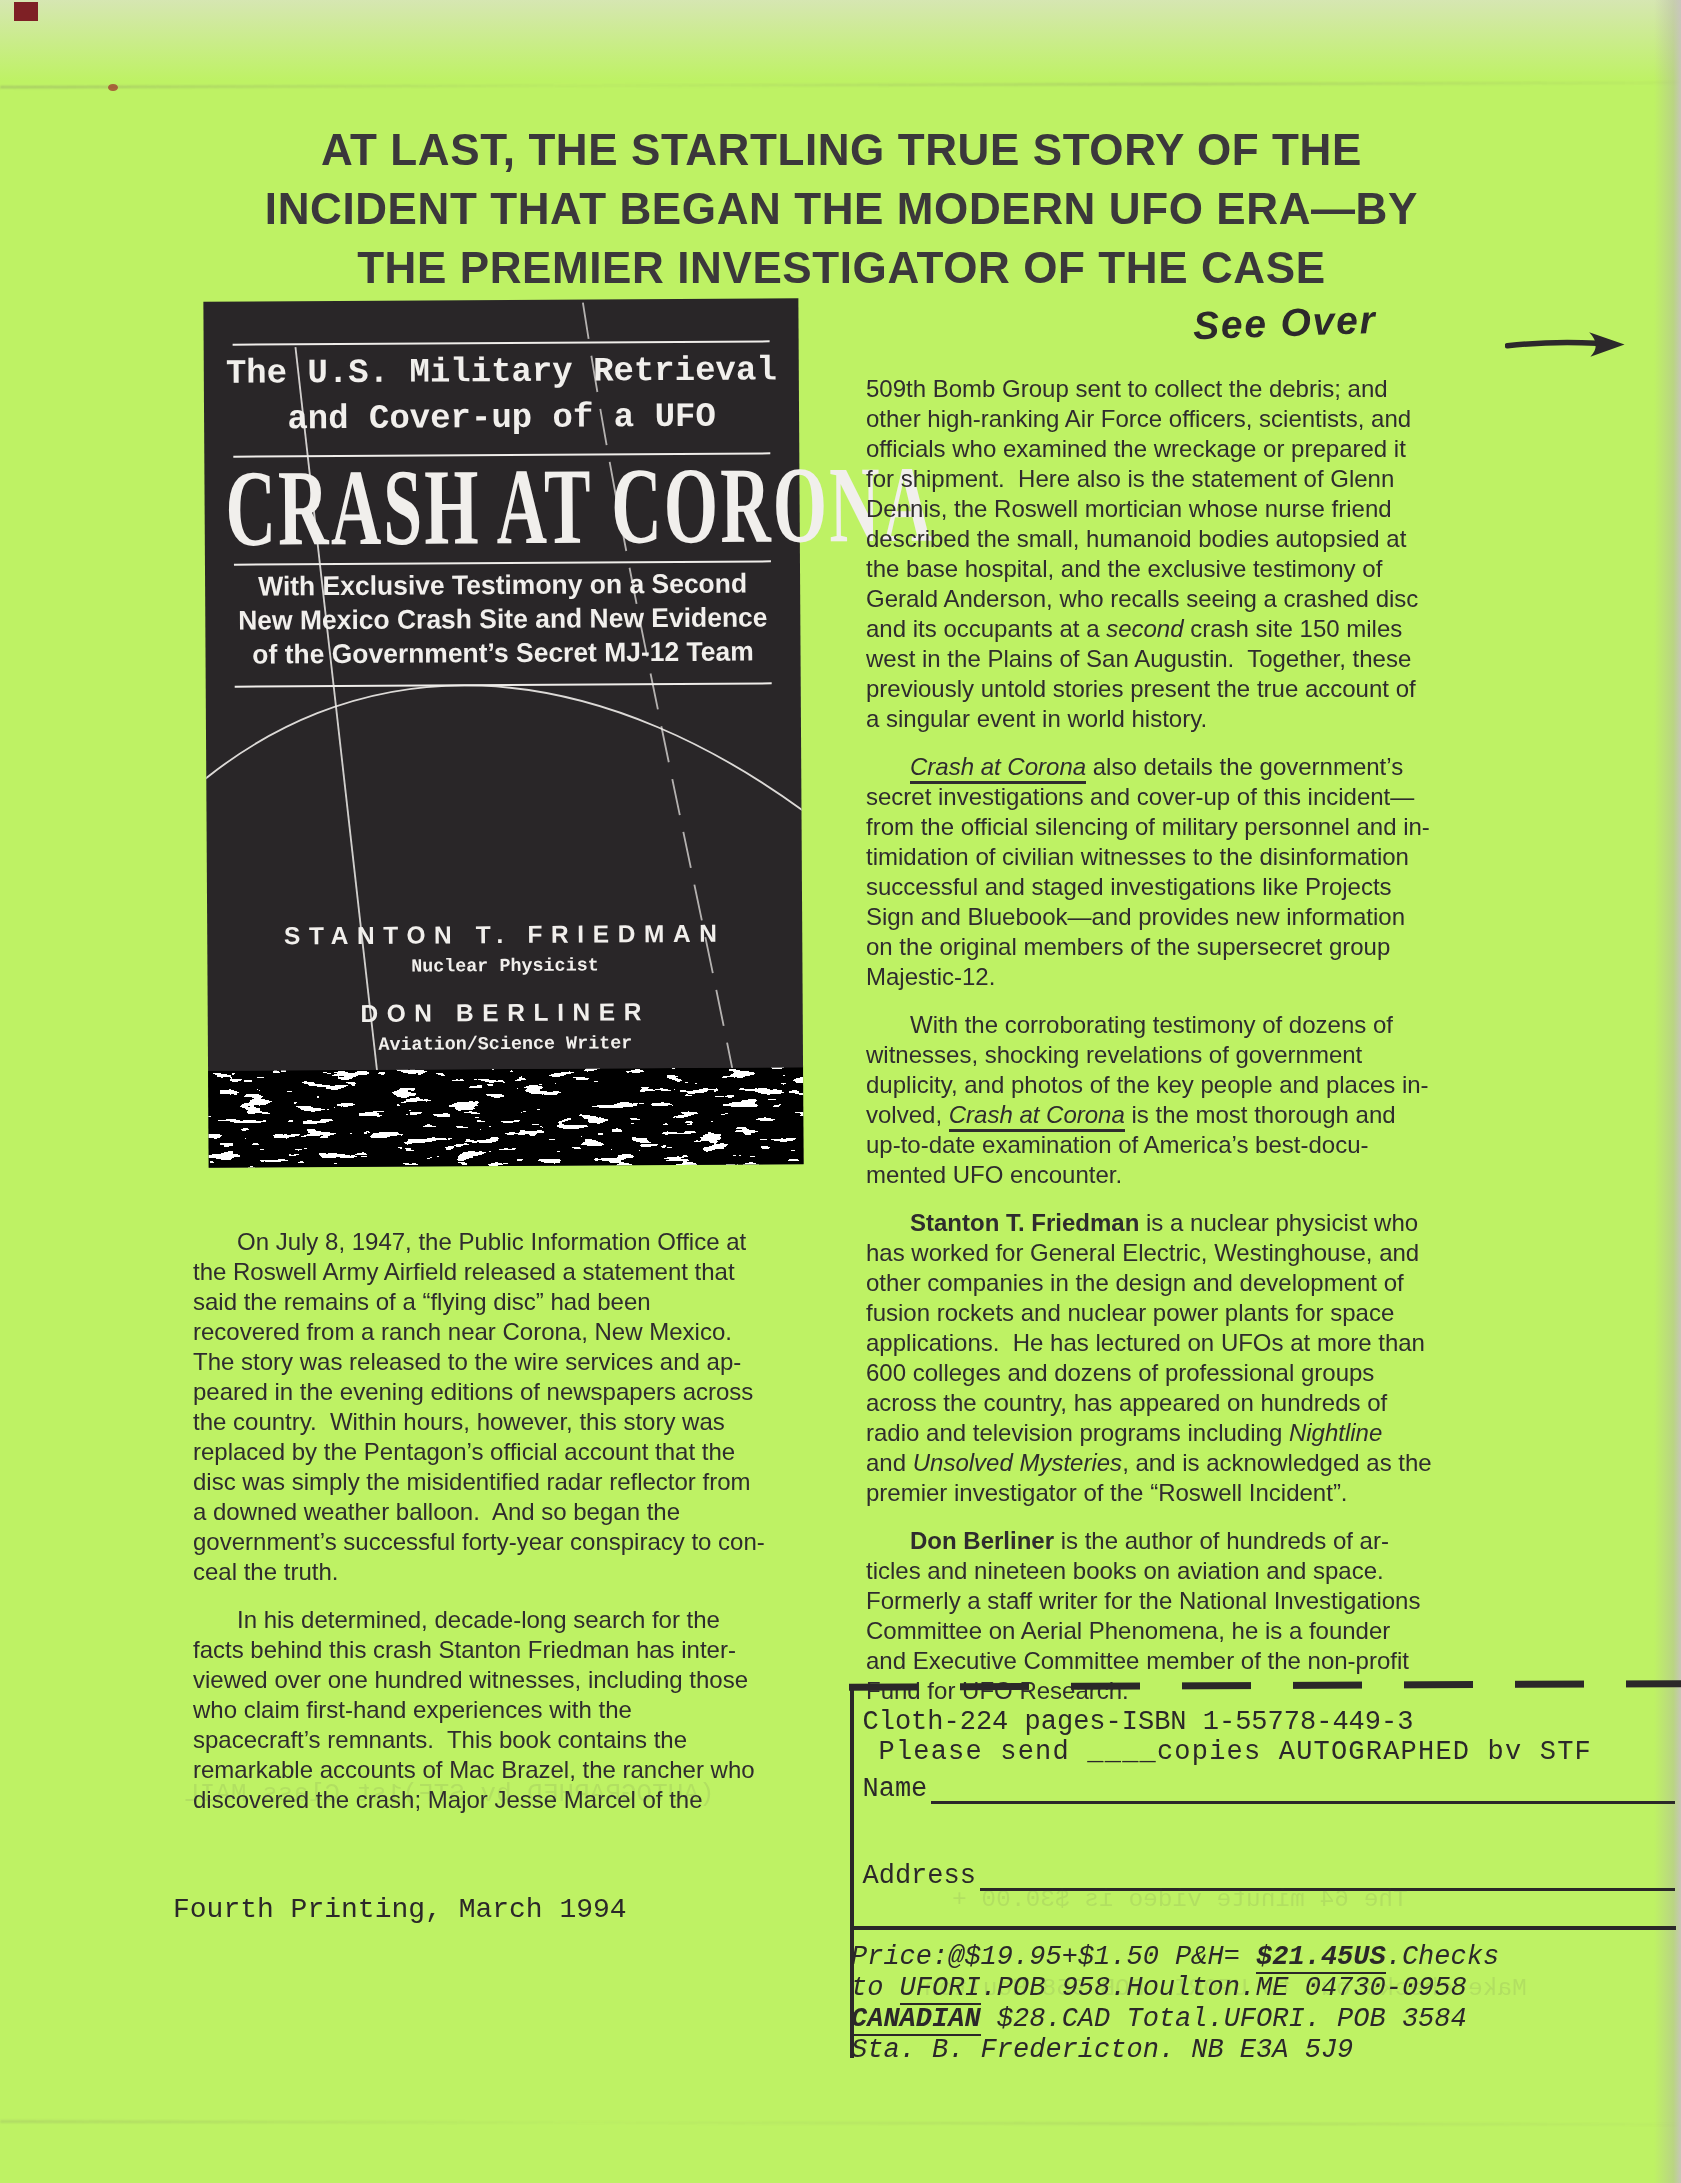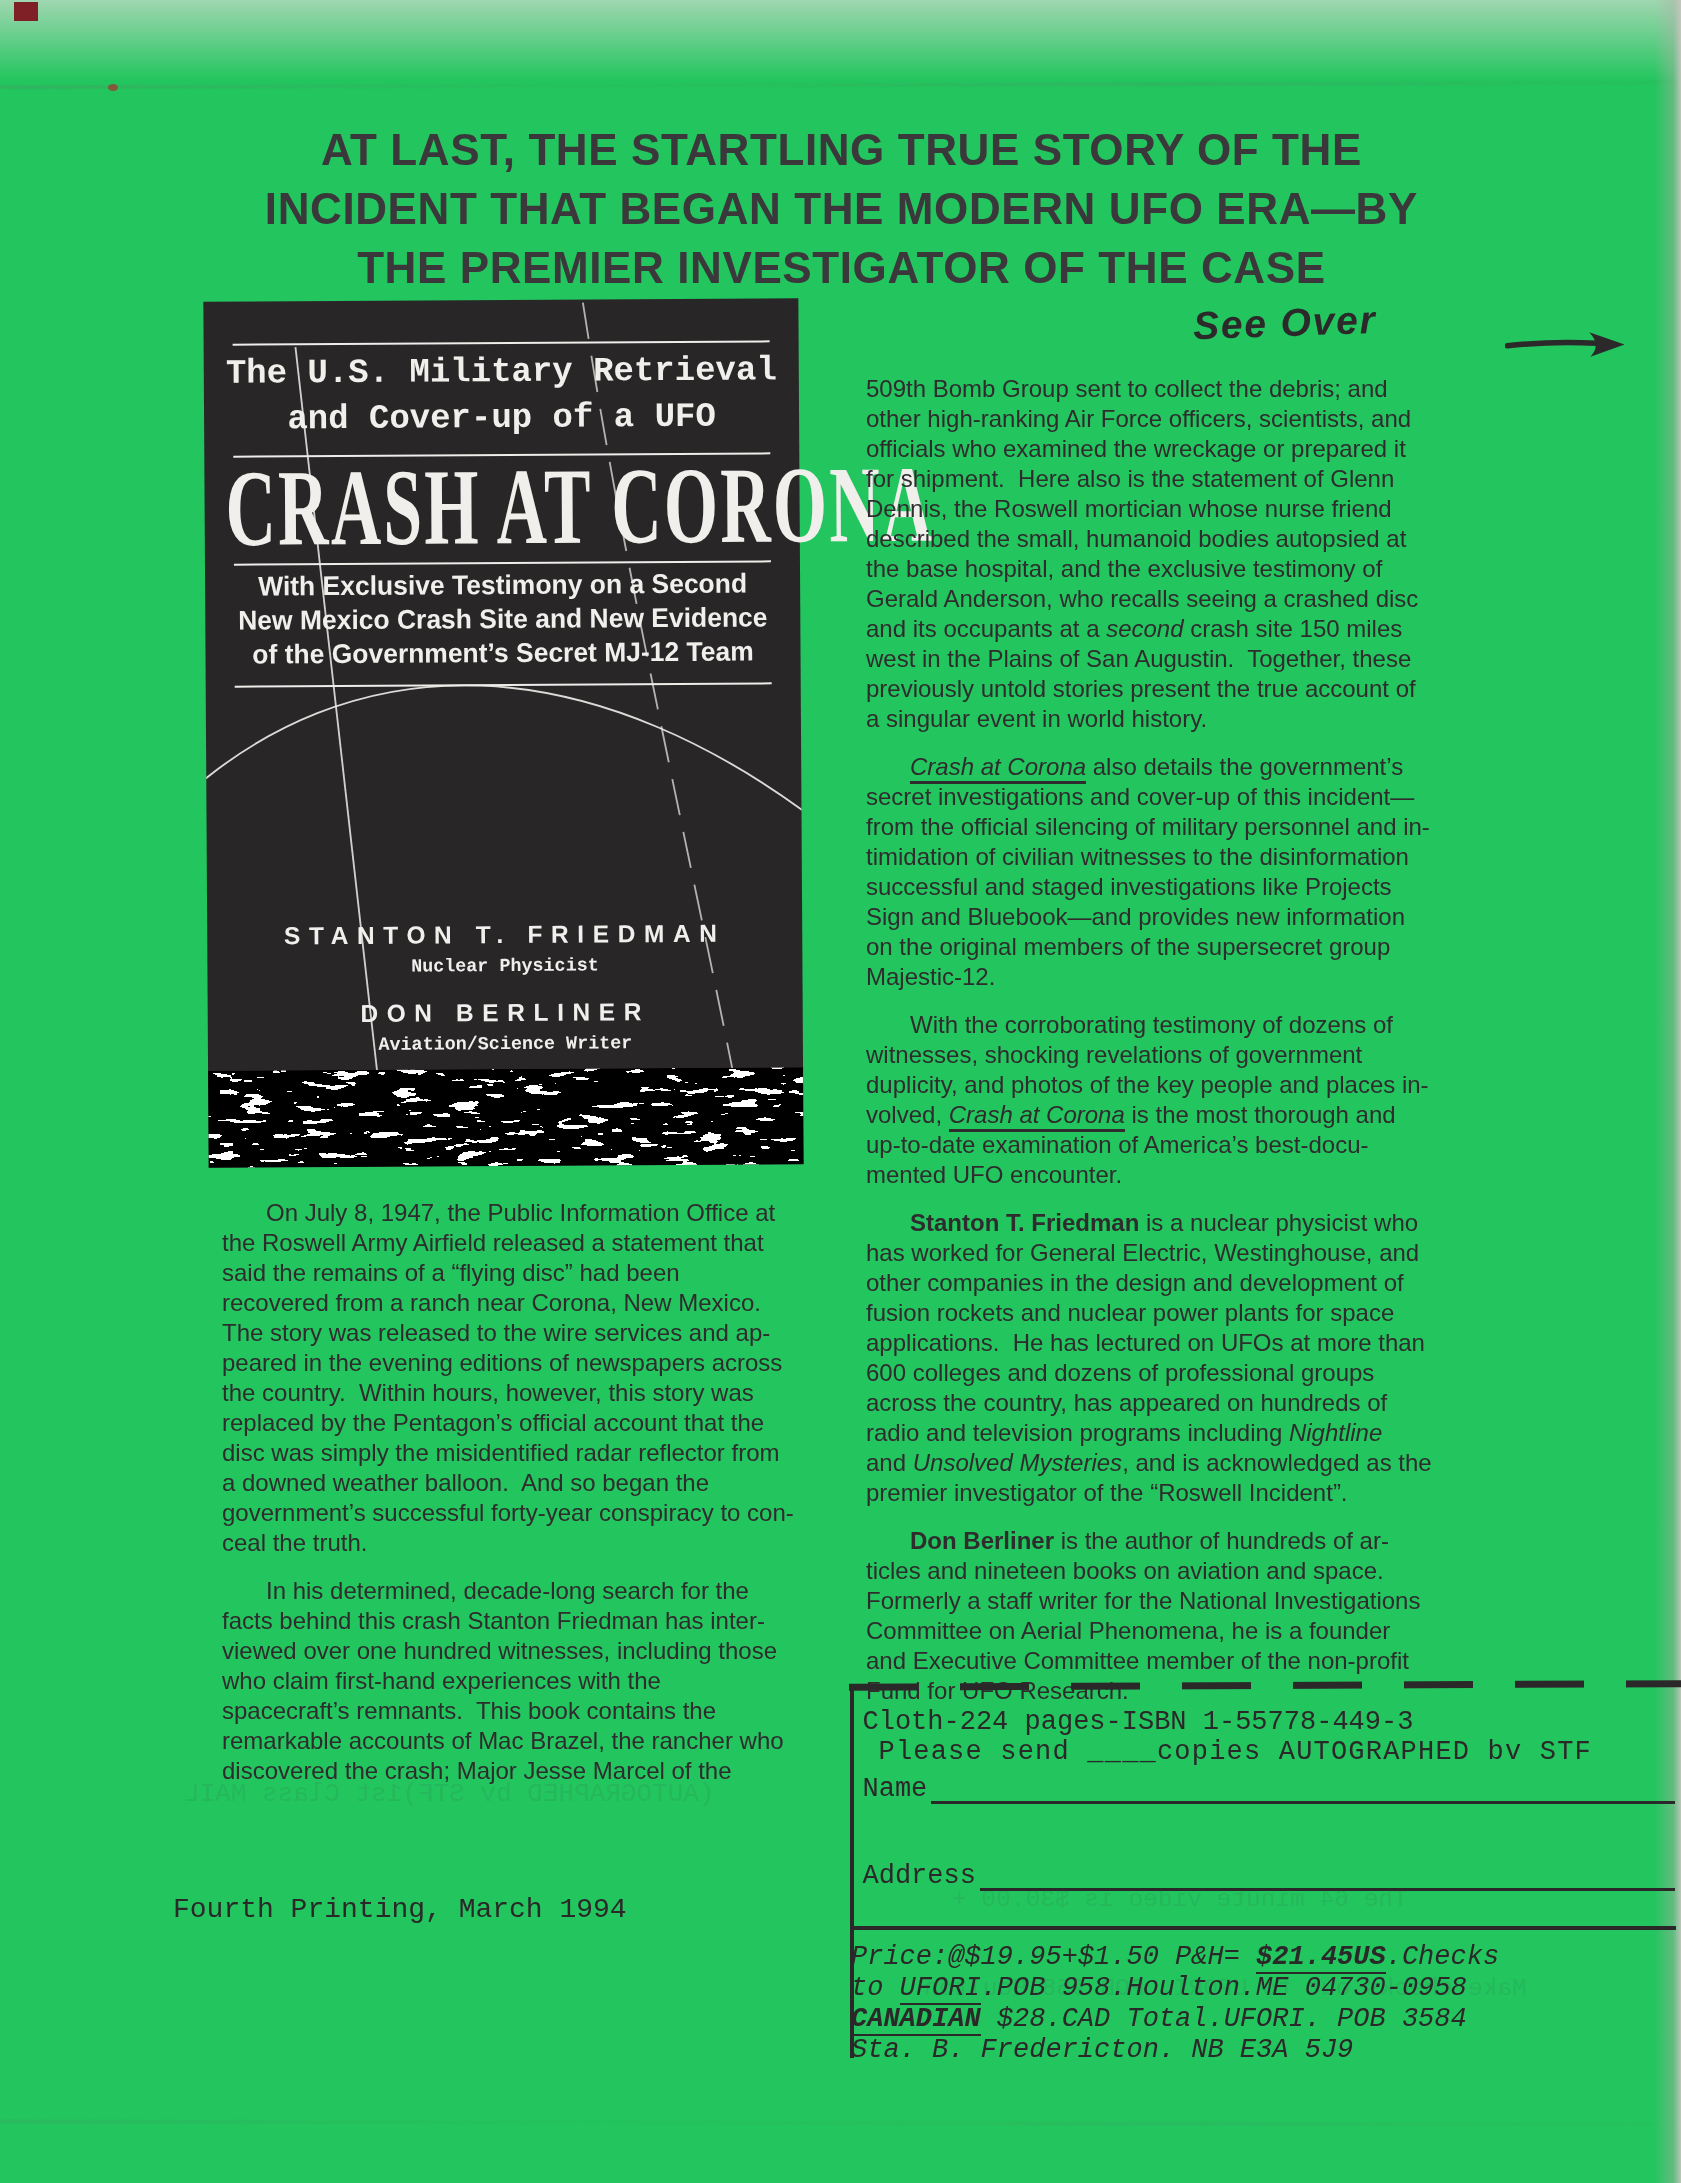--- a/index.html
+++ b/index.html
@@ -1,17 +1,17 @@
 <!DOCTYPE html>
 <html style="font-size:9.8px"><head>
 <meta charset="utf-8">
 <title>scan</title>
 <style>
   html,body{margin:0;padding:0;background:#b9b6b2;}
-  .page{position:relative;width:1682px;height:2183px;background:#22c55e;overflow:hidden;
+  .page{position:relative;width:1682px;height:2183px;background:#bef264;overflow:hidden;
         font-family:"Liberation Sans",sans-serif;color:#2f2c2e;}
   
   .edge-right{position:absolute;top:0;right:0;width:28px;height:100%;
       background:linear-gradient(90deg,rgba(180,176,170,0) 0%,rgba(180,176,170,.45) 70%,#c9c5c0 100%);}
   .top-band{position:absolute;top:0;left:0;width:100%;height:81px;
       background:linear-gradient(#e3e0dc,rgba(243,241,238,0));opacity:.65;}
   .crease{position:absolute;left:0;width:100%;height:2.4px;filter:blur(0.9px);
       background:linear-gradient(90deg,rgba(110,105,100,.35),rgba(110,105,100,.06) 35%,rgba(110,105,100,.28) 70%,rgba(110,105,100,.05));}
   .crease.c1{top:84px;transform:rotate(-.15deg);}
   .crease.c2{top:2122px;transform:rotate(.1deg);opacity:.7;}
@@ -44,21 +44,21 @@
   .cover .role{position:absolute;left:0;width:100%;font-family:"Liberation Mono",monospace;
       font-weight:bold;font-size:18.4px;}
   .cover-art{position:absolute;left:0;top:0;width:100%;height:100%;}
   .debris{position:absolute;left:0;bottom:0;width:100%;height:97px;}
 
   
   .col{position:absolute;font-size:24px;line-height:30px;}
   .col .para{margin:0 0 18px 0;}
   .col .tline{white-space:pre;}
   .col .tline.first{padding-left:44px;}
-  .left-col{left:193px;top:1198px;width:624px;margin-left:29px;}
+  .left-col{left:193px;top:1227px;width:624px;}
   .right-col{left:866px;top:374px;width:667px;}
   .it{font-style:italic;text-align:center;}
   .bd{font-weight:bold;}
   .ul{border-bottom:3.1px solid #2f2c2e;padding-bottom:0.6px;}
 
   
   .printing{position:absolute;left:173px;top:1894px;font-family:"Liberation Mono",monospace;
       font-size:28px;color:#2b2829;white-space:pre;}
 
   

